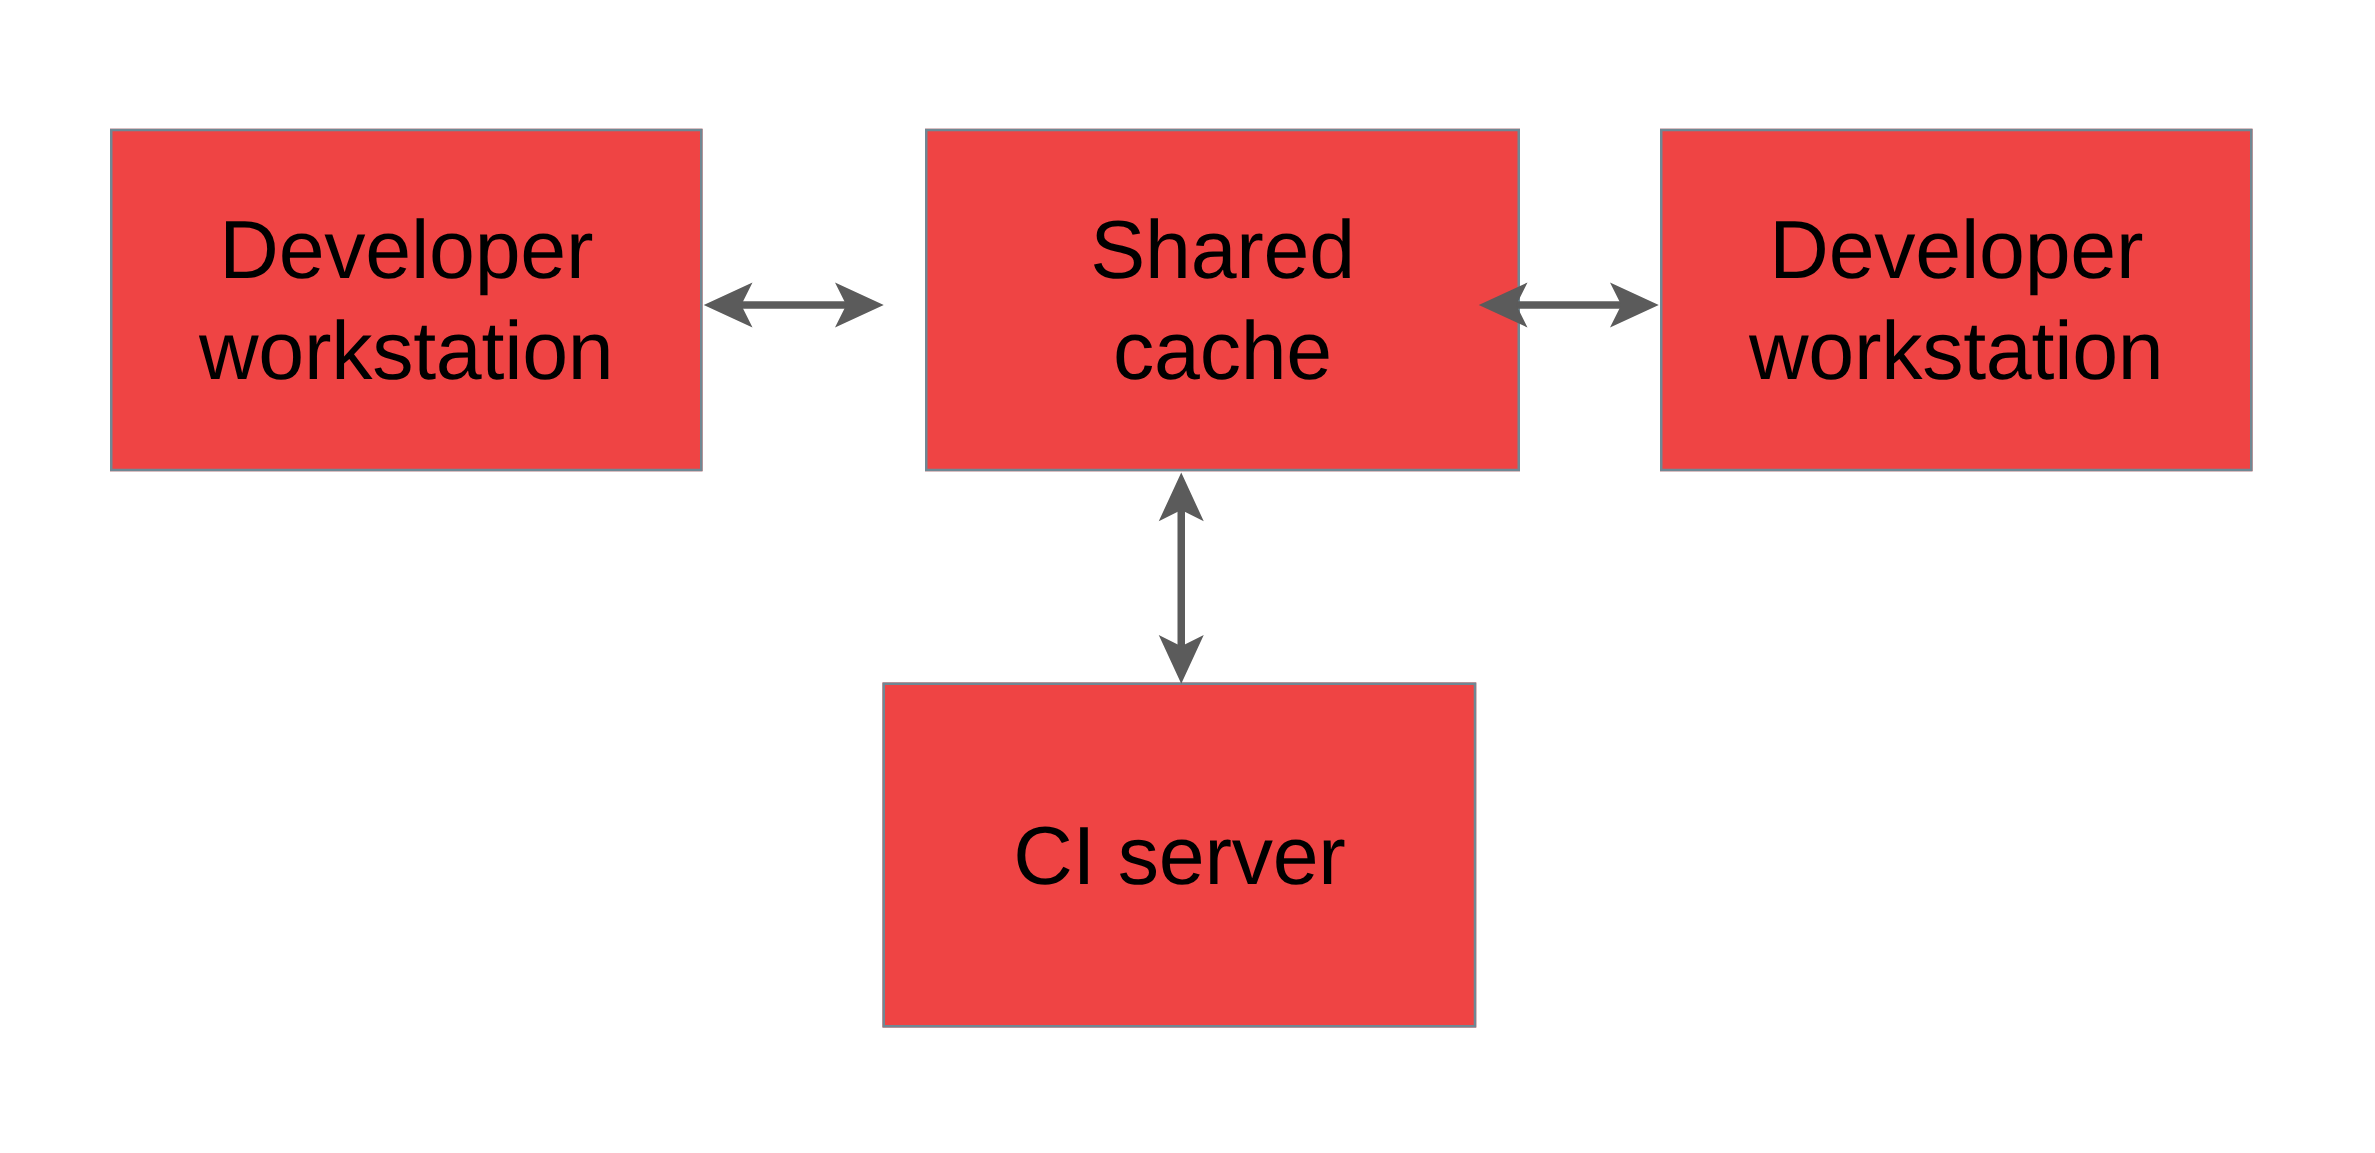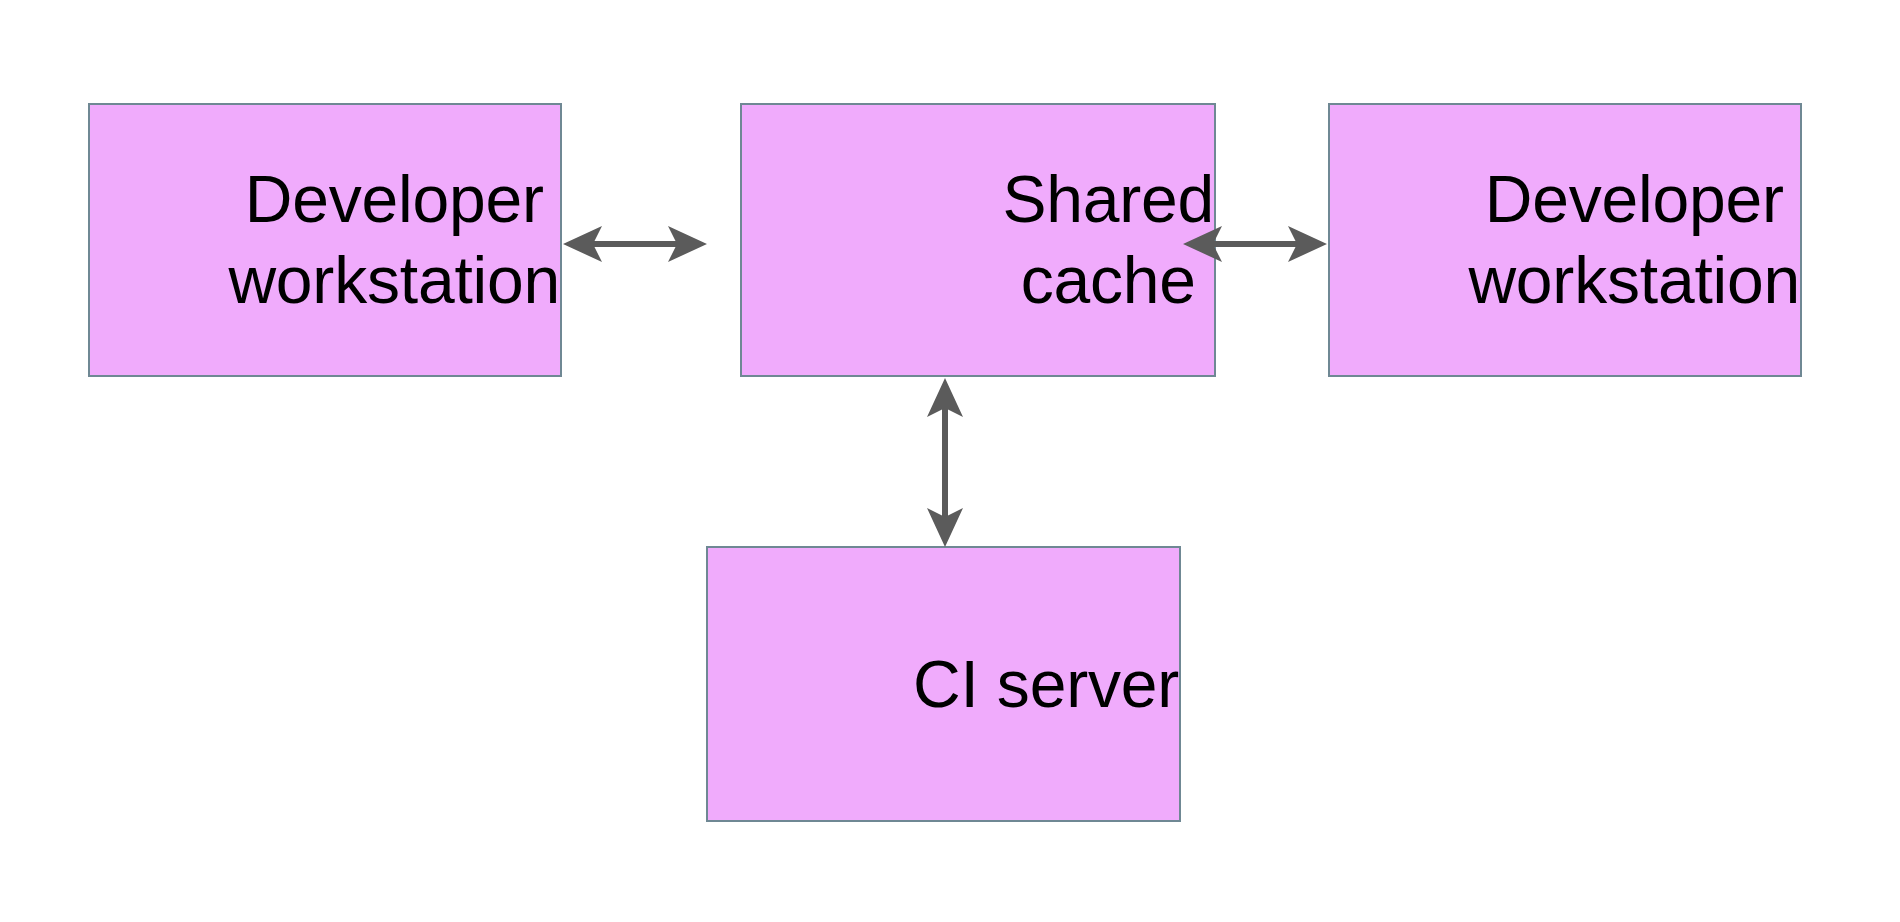--- a/index.html
+++ b/index.html
@@ -15,25 +15,25 @@
   }
   #canvas {
     position: relative;
     width: 1900px;
     height: 922px;
     background: #ffffff;
   }
   .node {
     position: absolute;
     box-sizing: border-box;
-    background: #f0abfc;
+    background: #ef4444;
     border: 2px solid #6f8894;
     display: flex;
     align-items: center;
-    justify-content: flex-end;
+    justify-content: center;
     text-align: center;
     color: #000000;
     font-size: 66px;
     line-height: 1.22;
     font-weight: 400;
     letter-spacing: -0.2px;
     white-space: pre-line;
     user-select: none;
   }
   #node-dev-left  { left: 88px;   top: 103px; width: 474px; height: 274px; }

